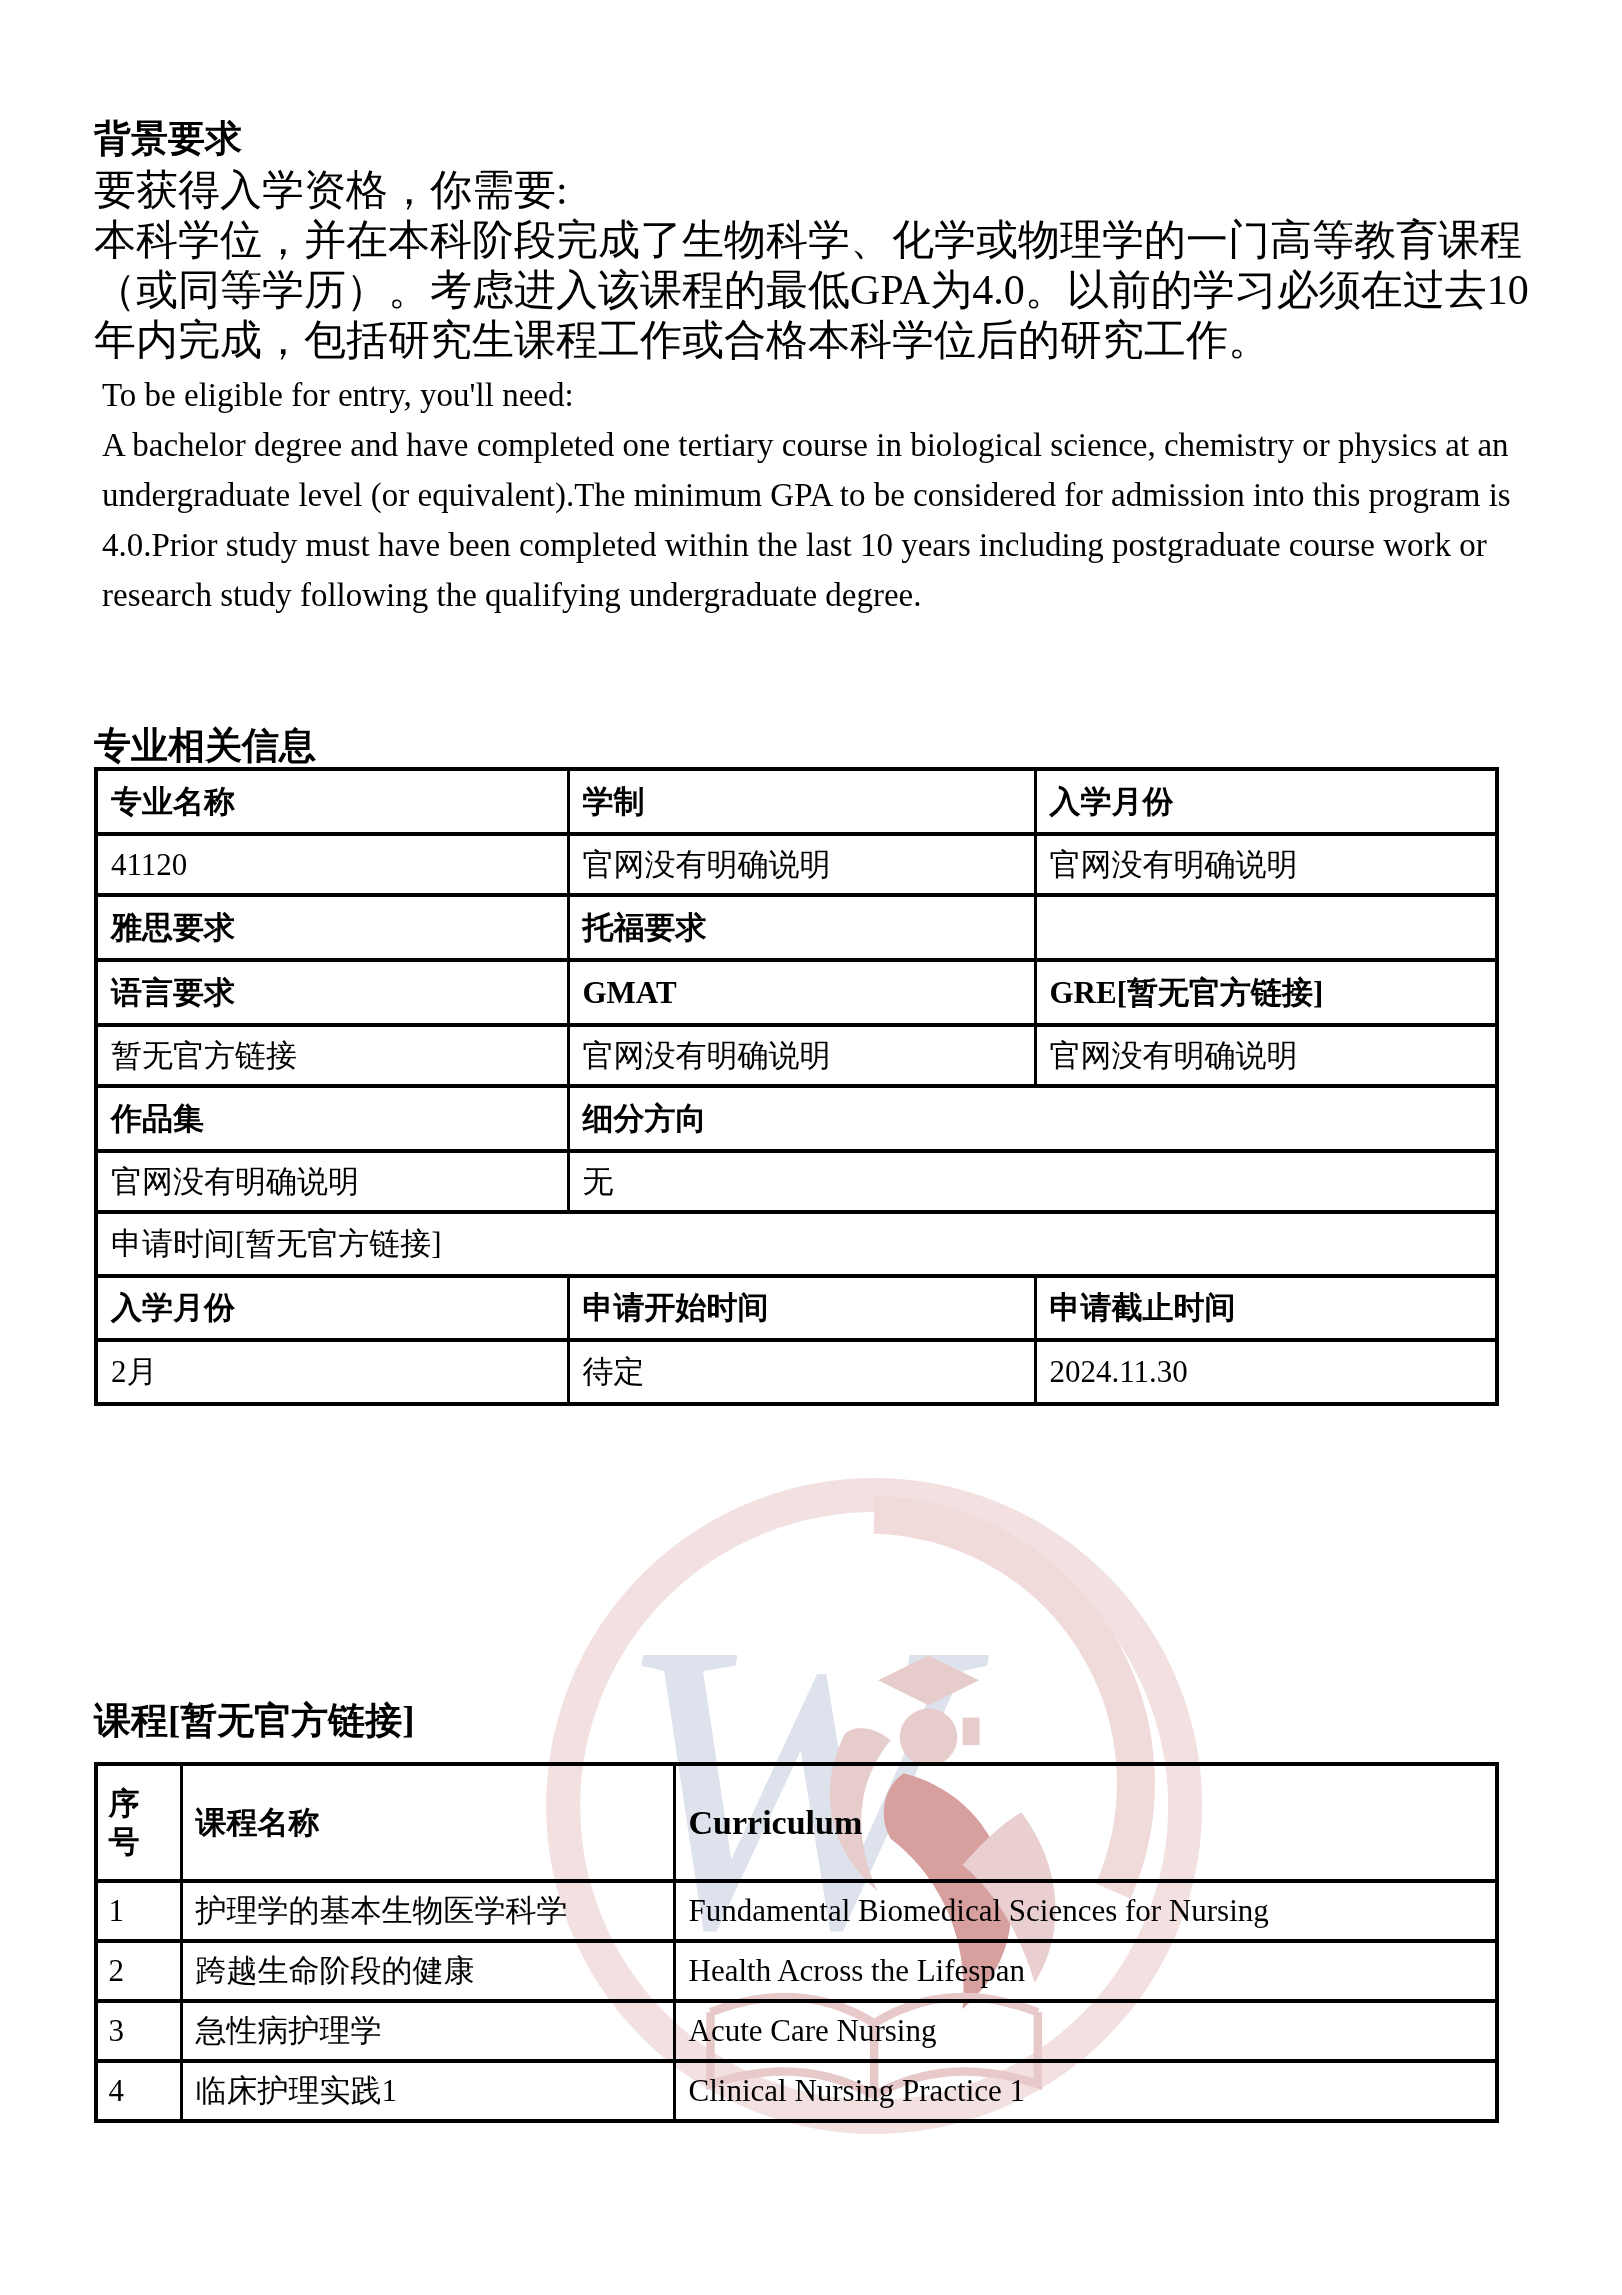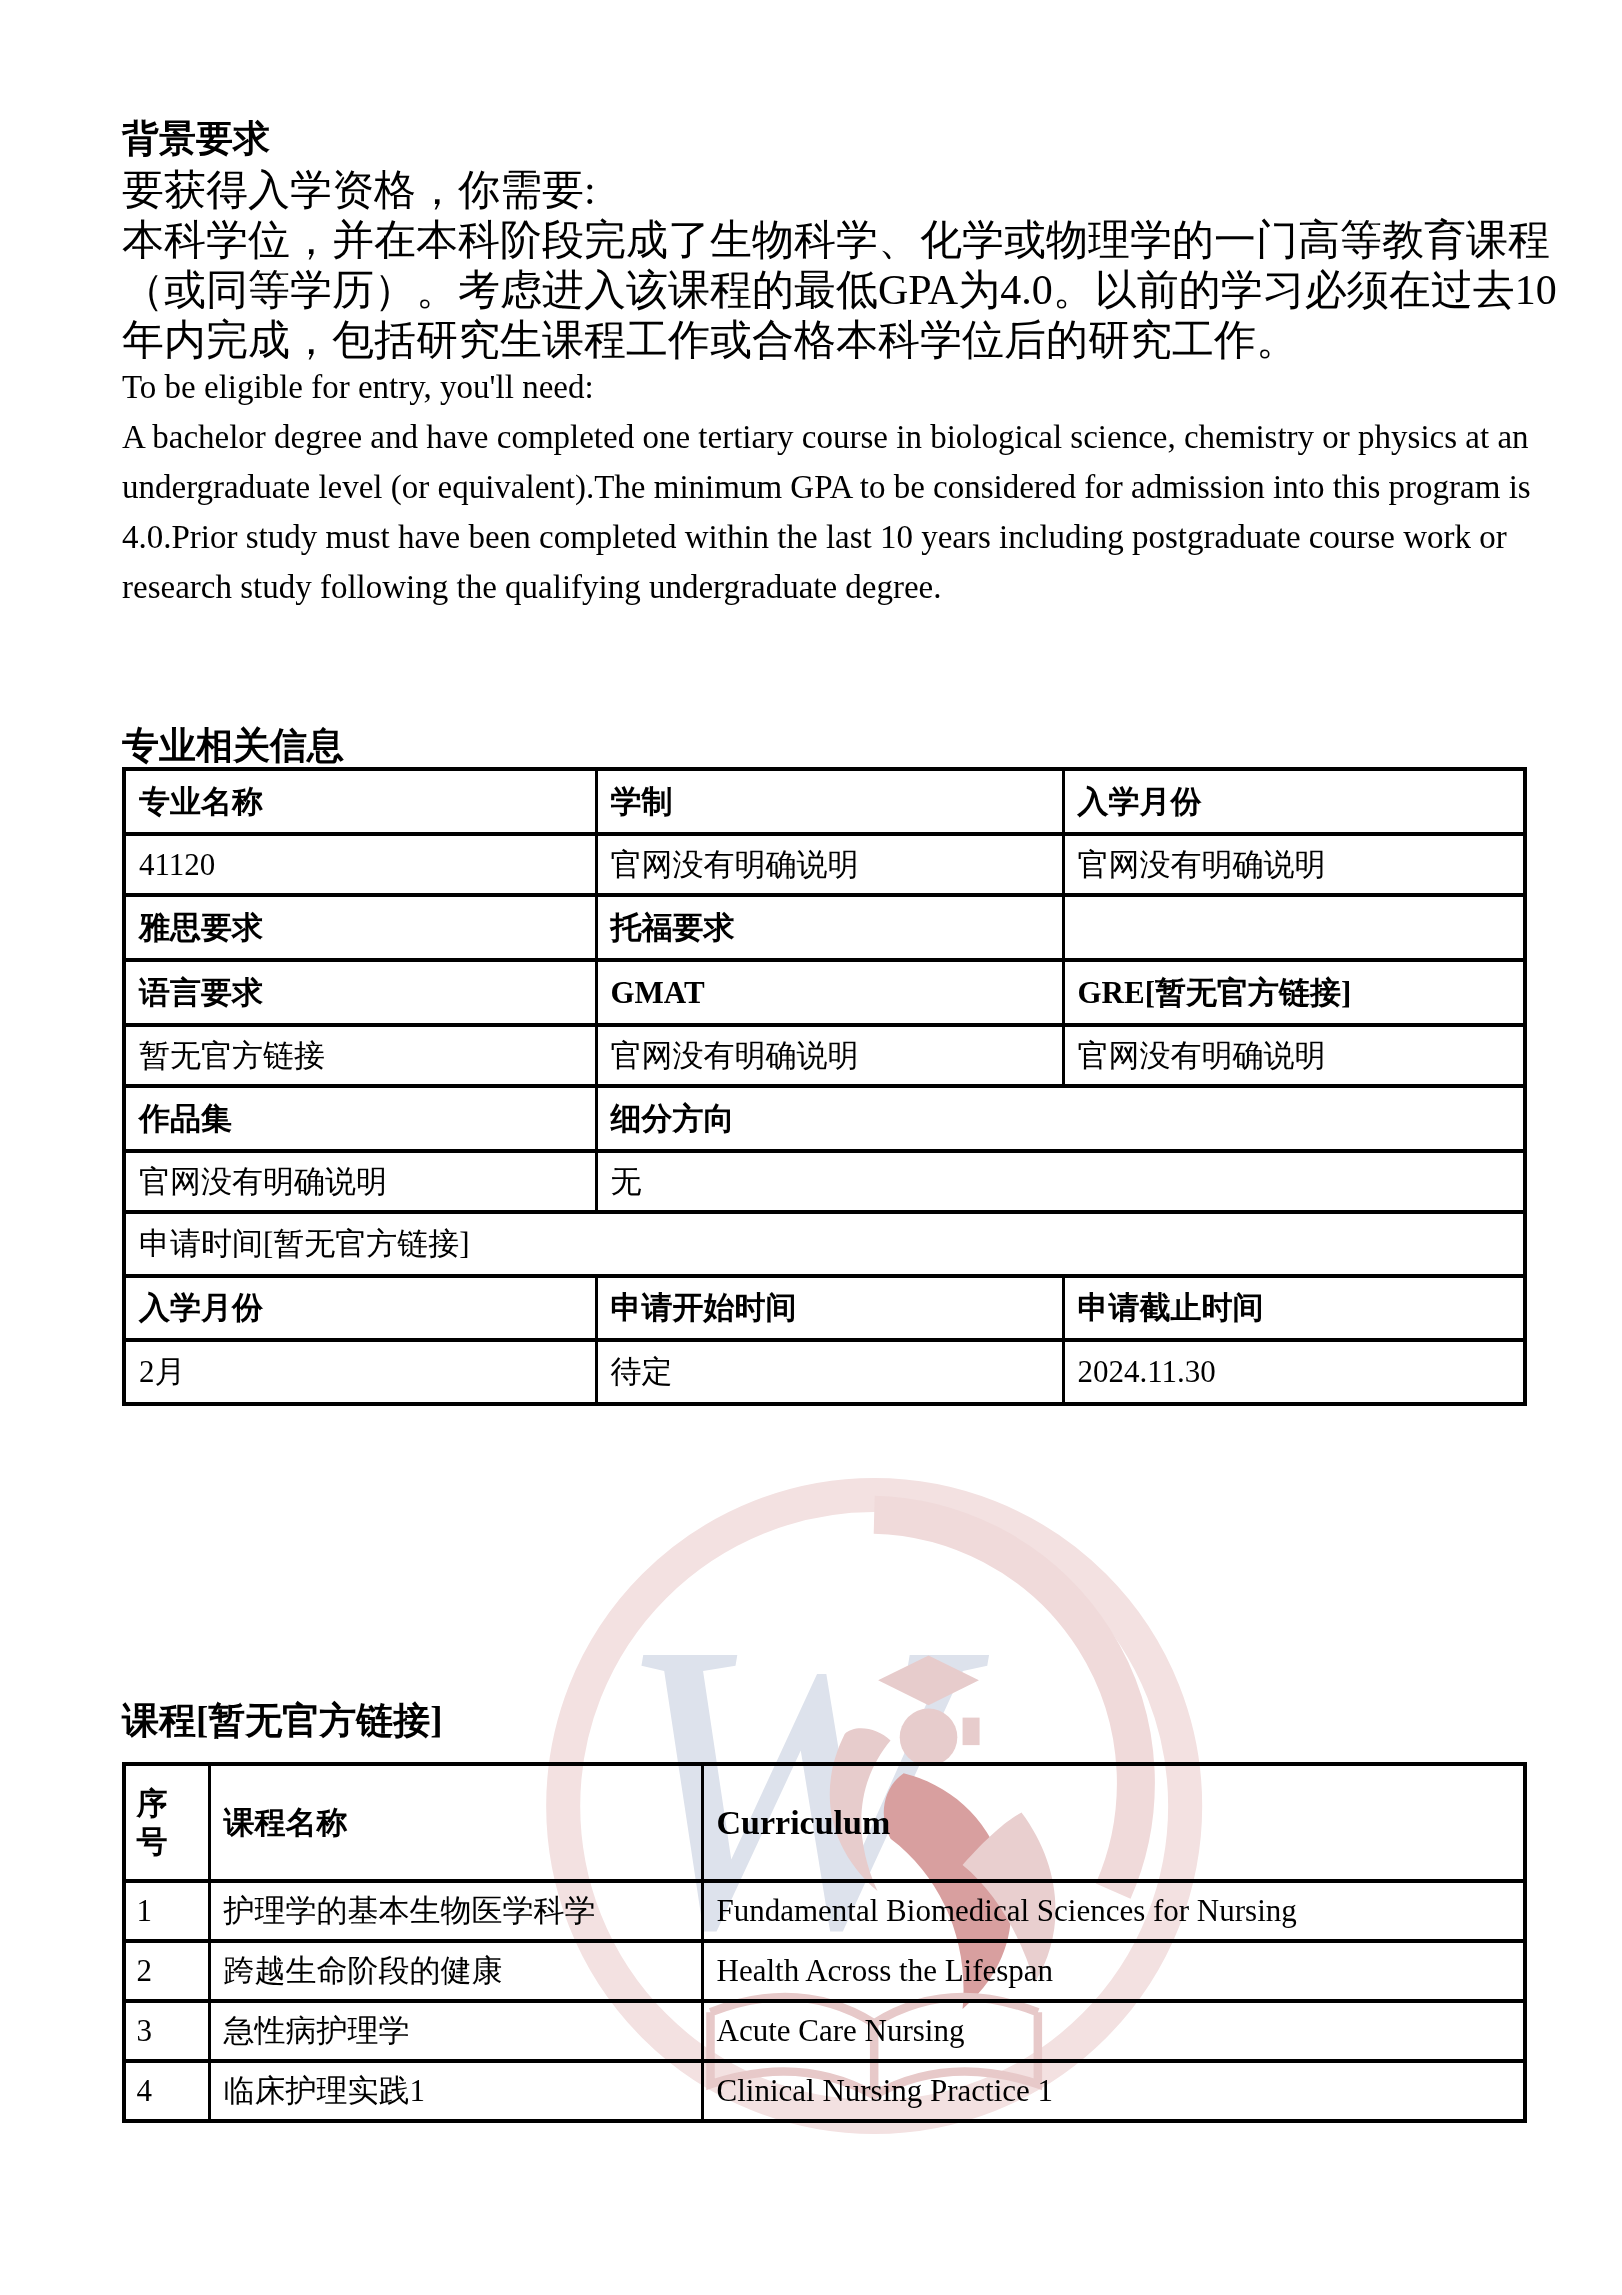--- a/index.html
+++ b/index.html
@@ -9,21 +9,21 @@
     position:relative;
     overflow:hidden;
     font-family:"Liberation Serif","DejaVu Serif",serif;
     color:#000;
   }
   #watermark{
     position:absolute;left:537px;top:1459px;width:694px;height:694px;
     z-index:0;
   }
   .content{position:absolute;left:0;top:0;width:1623px;height:2295px;z-index:1;}
-  .abs{position:absolute;left:122px;}
+  .abs{position:absolute;left:94px;}
   h2{margin:0;font-size:37px;font-weight:bold;line-height:42px;}
   .para{width:1474px;font-size:33px;line-height:50px;}
   .para .intro{display:block;}
   .zh{font-size:42px;}
   table{border-collapse:collapse;table-layout:fixed;background:transparent;}
   #program-table,#course-table{width:1402px;border:4.6px solid #000;}
   #program-table td, #course-table td{
     border:3.3px solid #000;
     border-top-width:4.6px;border-bottom-width:4.6px;
     padding:0 6.5px 0 13px;
@@ -61,21 +61,21 @@
 
 <div class="content">
 
   <h2 class="abs" style="top:118px;">背景要求</h2>
 
   <p class="abs para zh" style="top:165px;margin:0;">
     <span class="intro">要获得入学资格，你需要:</span>
     <span>本科学位，并在本科阶段完成了生物科学、化学或物理学的一门高等教育课程（或同等学历）。考虑进入该课程的最低GPA为4.0。以前的学习必须在过去10年内完成，包括研究生课程工作或合格本科学位后的研究工作。</span>
   </p>
 
-  <p class="abs para" style="top:362px;margin:0;">
+  <p class="abs para" style="top:362px;margin:8px;">
     <span class="intro">To be eligible for entry, you'll need:</span>
     <span>A bachelor degree and have completed one tertiary course in biological science, chemistry or physics at an undergraduate level (or equivalent).The minimum GPA to be considered for admission into this program is 4.0.Prior study must have been completed within the last 10 years including postgraduate course work or research study following the qualifying undergraduate degree.</span>
   </p>
 
   <h2 class="abs" style="top:707px;margin-top:18px;">专业相关信息</h2>
 
   <table id="program-table" class="abs" style="top:767px;">
     <colgroup>
         <col style="width:472px">
         <col style="width:467px">

